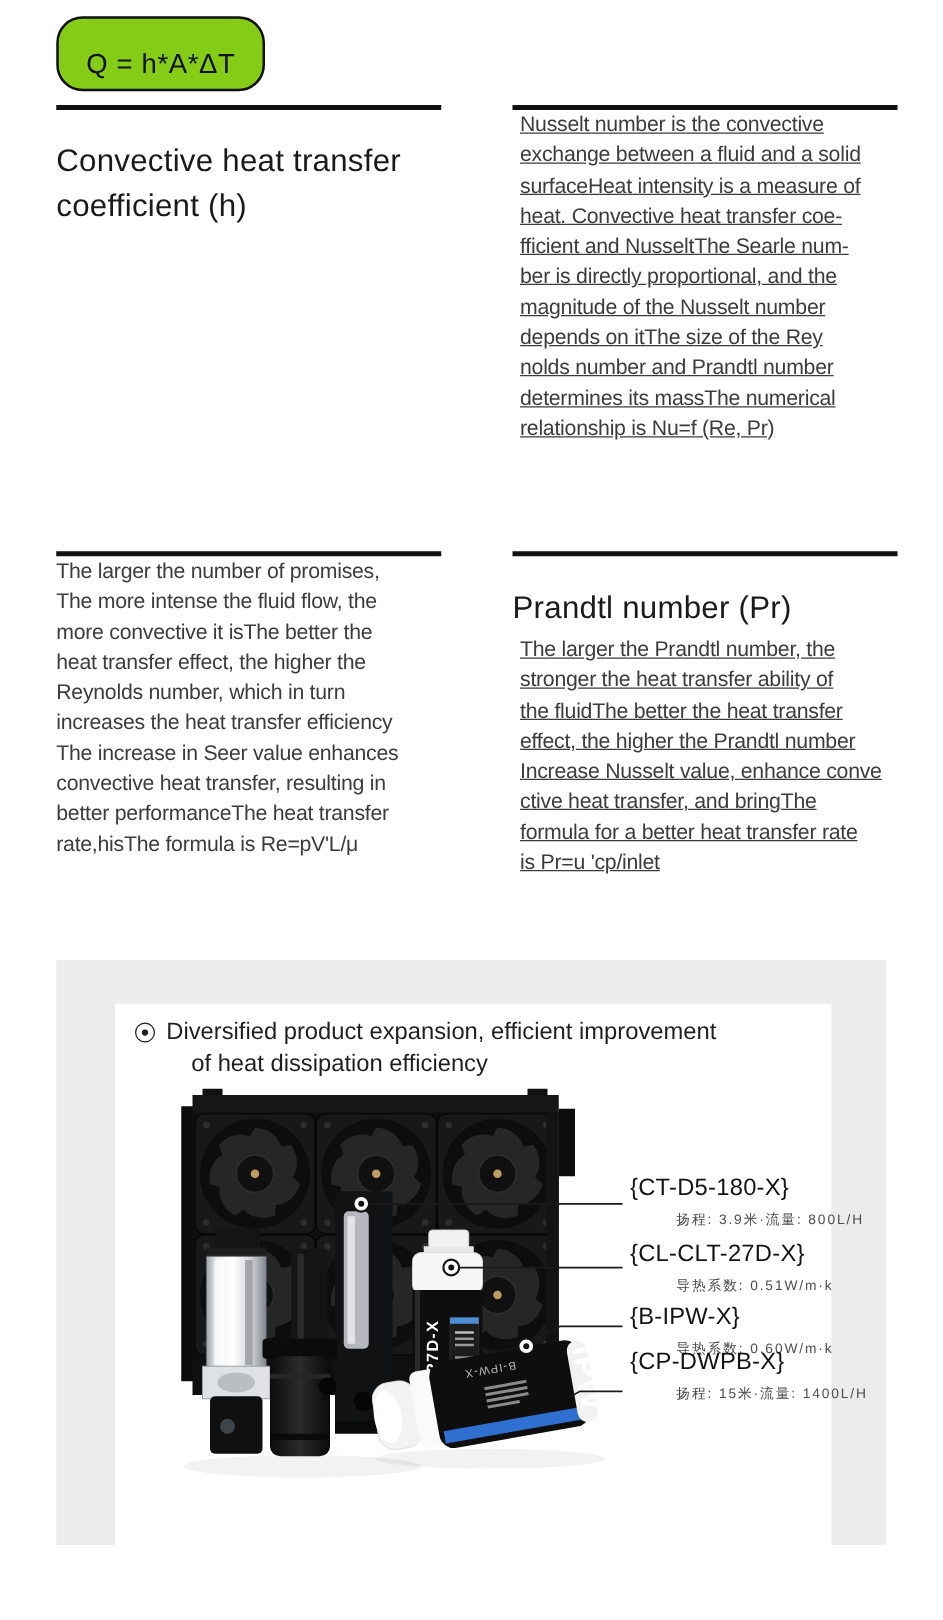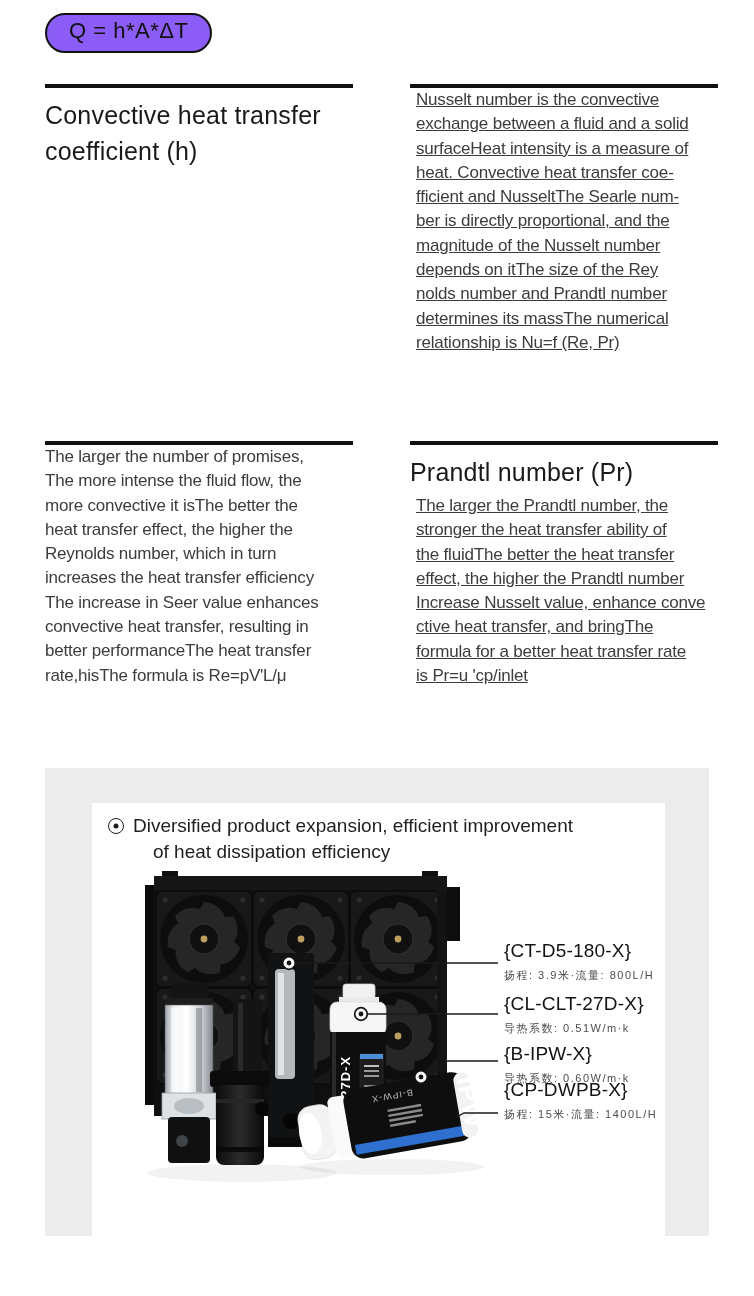--- a/index.html
+++ b/index.html
@@ -5,28 +5,28 @@
   * { margin:0; padding:0; box-sizing:border-box; }
   html,body { background:#ffffff; }
   .page {
     position:relative; width:754px; height:1296px; background:#ffffff;
     font-family:"Liberation Sans","DejaVu Sans",sans-serif; overflow:hidden;
   }
   
   .badge {
     position:absolute; left:45px; top:13px;
     border:2.5px solid #111; border-radius:21px;
-    padding:3px 22px 7px 22px; font-size:22px; color:#111; letter-spacing:0.5px;
-    background:#8b5cf6;
+    padding:23px 22px 7px 22px; font-size:22px; color:#111; letter-spacing:0.5px;
+    background:#84cc16;
   }
   
   .section { position:absolute; width:308px; }
   .section .rule { height:4px; background:#111; }
   .section h2 {
-    margin:9px 0 4px 0; font-size:25px; line-height:36px; font-weight:500;
+    margin:23px 0 4px 0; font-size:25px; line-height:36px; font-weight:500;
     color:#1a1a1a; letter-spacing:0.2px; white-space:pre-line;
   }
   .section p {
     font-size:17px; line-height:24.3px; color:#3c3c3c;
     letter-spacing:-0.2px; white-space:pre-line;
   }
   .section p.pad { padding-left:6px;text-decoration:underline; }
   #sec-convective { left:45px;  top:84px; }
   #sec-nusselt    { left:410px; top:84px; }
   #sec-reynolds   { left:45px;  top:441px; }
@@ -42,21 +42,21 @@
   }
   .target-icon::after {
     content:''; position:absolute; width:5px; height:5px; background:#1f1f1f; border-radius:50%;
     left:50%; top:50%; transform:translate(-50%,-50%);
   }
   .panel-heading .ht { margin-left:9px; font-size:19px; line-height:26px; color:#1f1f1f; }
   .panel-heading .ht .l2 { margin-left:20px; }
   
   .callout { position:absolute; left:412px; width:170px; z-index:2; }
   .callout .model { font-size:19px; color:#131313; letter-spacing:0.2px; }
-  .callout .spec { margin-top:6px; font-size:11px; color:#4d4d4d; letter-spacing:1.5px; white-space:nowrap; }
+  .callout .spec { margin-top:6px; font-size:11px; color:#4d4d4d; letter-spacing:1.5px; white-space:nowrap;margin-left:37px; }
   #co-ct { top:137px; } #co-cl { top:190px; } #co-b { top:240px; } #co-cp { top:276px; }
 </style>
 </head>
 <body>
 
 <div class="page">
 
   <div class="badge">Q = h*A*ΔT</div>
 
   <div class="section" id="sec-convective">

